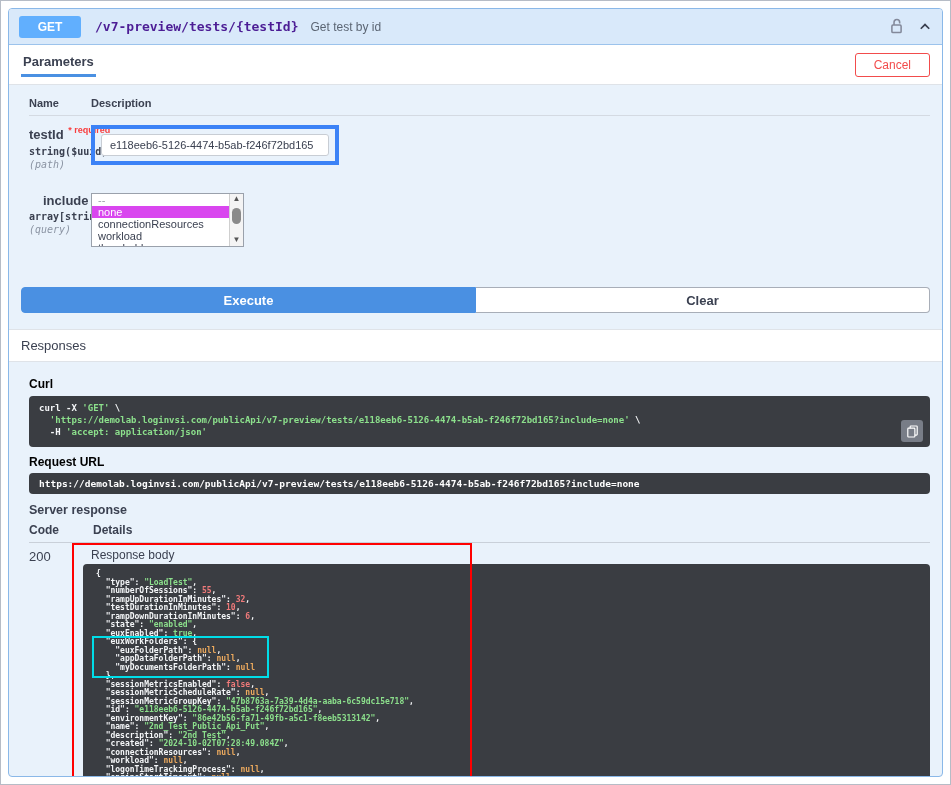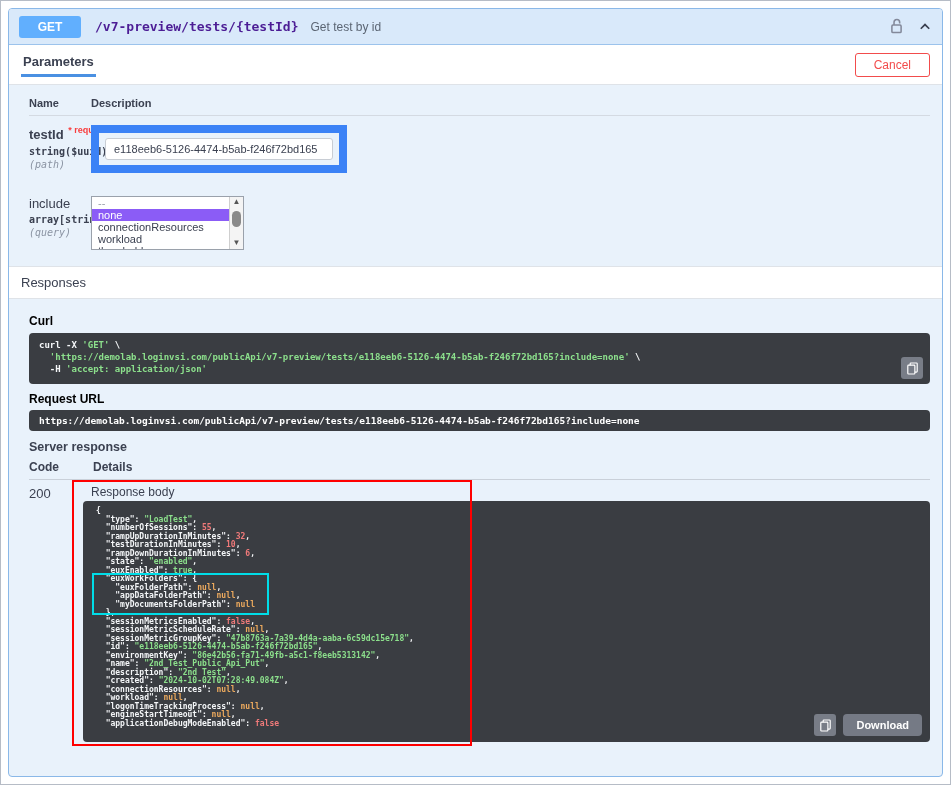--- a/index.html
+++ b/index.html
@@ -70,40 +70,40 @@
   .params-area { padding: 12px 12px 0 20px; }
   .params-head {
     display: flex; font-size: 11px; font-weight: bold; color: #3b4151;
     border-bottom: 1px solid #d4dae2; padding-bottom: 6px;
   }
   .params-head .col-name { width: 62px; }
   .param-row { display: flex; padding-top: 9px; }
   .p-name-col { width: 62px; flex: none; }
   .p-desc-col { flex: 1; }
   .pname { font-size: 13px; font-weight: bold; color: #3b4151; }
-  .pname.normal { font-weight: normal; }
+  .pname.normal { font-weight: bold; margin-left: 14px; }
   .preq { color: #f93e3e; font-size: 9px; font-weight: bold; vertical-align: top; }
   .ptype { font-family: "DejaVu Sans Mono", monospace; font-size: 10px; font-weight: bold; margin-top: 3px; white-space: nowrap; }
   .ploc  { font-family: "DejaVu Sans Mono", monospace; font-size: 10px; font-style: italic; color: #8a93a2; margin-top: 2px; }
-  .red-wrap { display: inline-block; border: 8px solid #3b82f6; padding: 5px 6px; background: transparent; }
+  .red-wrap { display: inline-block; border: 4px solid #3b82f6; padding: 5px 6px; background: transparent; }
   .uuid-input {
     width: 228px; height: 22px;
     border: 1px solid #c8cdd4; border-radius: 3px;
     font-family: "Liberation Sans", sans-serif; font-size: 11px; color: #3b4151;
     padding: 0 8px; background: #fff;
   }
   
   .listbox {
     position: relative; width: 153px; height: 54px;
     background: #fff; border: 1px solid #9aa1ab;
     overflow: hidden; font-size: 11px;
   }
   .lb-opt { line-height: 12px; padding: 0 6px; white-space: nowrap; cursor: pointer; color: #3b4151; }
   .lb-opt.dim { color: #9aa1ab; }
-  .lb-opt.selected { background: #8b5cf6; color: #fff; }
+  .lb-opt.selected { background: #d946ef; color: #fff; }
   .lb-scroll {
     position: absolute; right: 0; top: 0; bottom: 0; width: 14px;
     background: #f4f4f4; border-left: 1px solid #cfcfcf;
     display: flex; flex-direction: column; align-items: center;
   }
   .lb-arrow { font-size: 8px; color: #555; line-height: 10px; height: 10px; cursor: pointer; }
   .lb-arrow.down { position: absolute; bottom: 1px; }
   .lb-thumb { position: absolute; top: 14px; left: 2px; width: 9px; height: 16px; background: #8a8a8a; border-radius: 5px; cursor: pointer; }
   
   .exec-row { display: flex; margin: 40px 12px 0 12px; height: 26px; }
@@ -242,20 +242,24 @@
             <div class="lb-scroll">
               <span class="lb-arrow">▲</span>
               <span class="lb-thumb"></span>
               <span class="lb-arrow down">▼</span>
             </div>
           </div>
         </div>
       </div>
     </div>
 
+    <div class="exec-row">
+      <button class="execute-btn">Execute</button>
+      <button class="clear-btn">Clear</button>
+    </div>
 
     <div class="gap16"></div>
 
     <div class="band responses-band">
       <span class="responses-title">Responses</span>
     </div>
 
     <div class="responses-area">
 
       <div class="mini-label">Curl</div>

